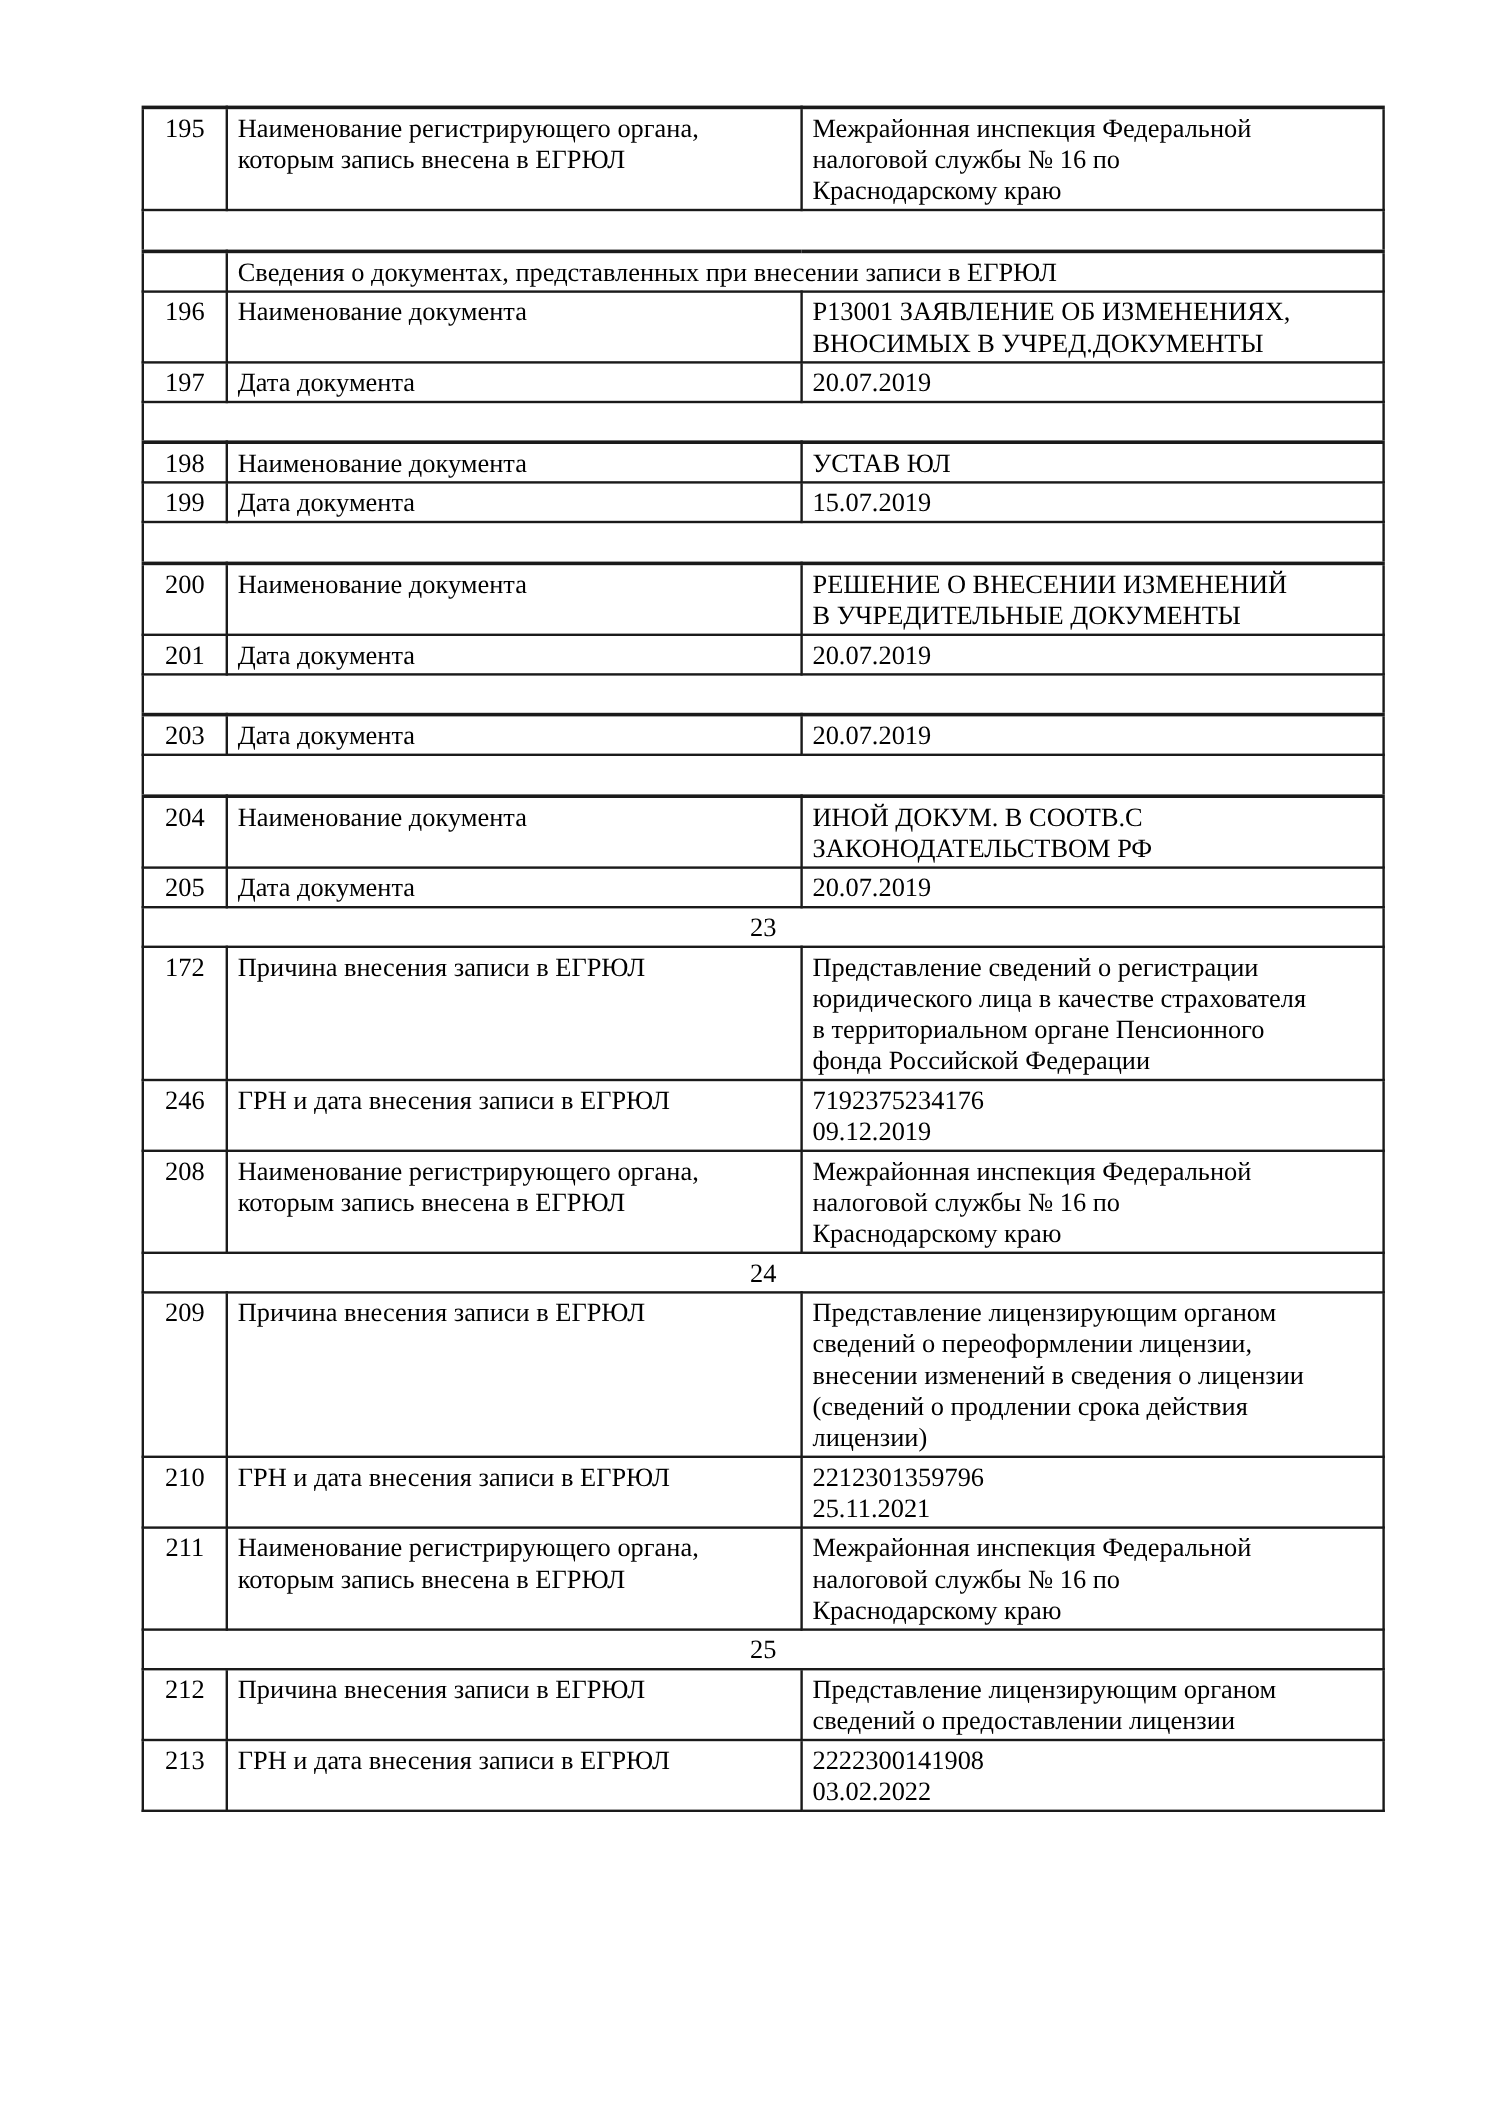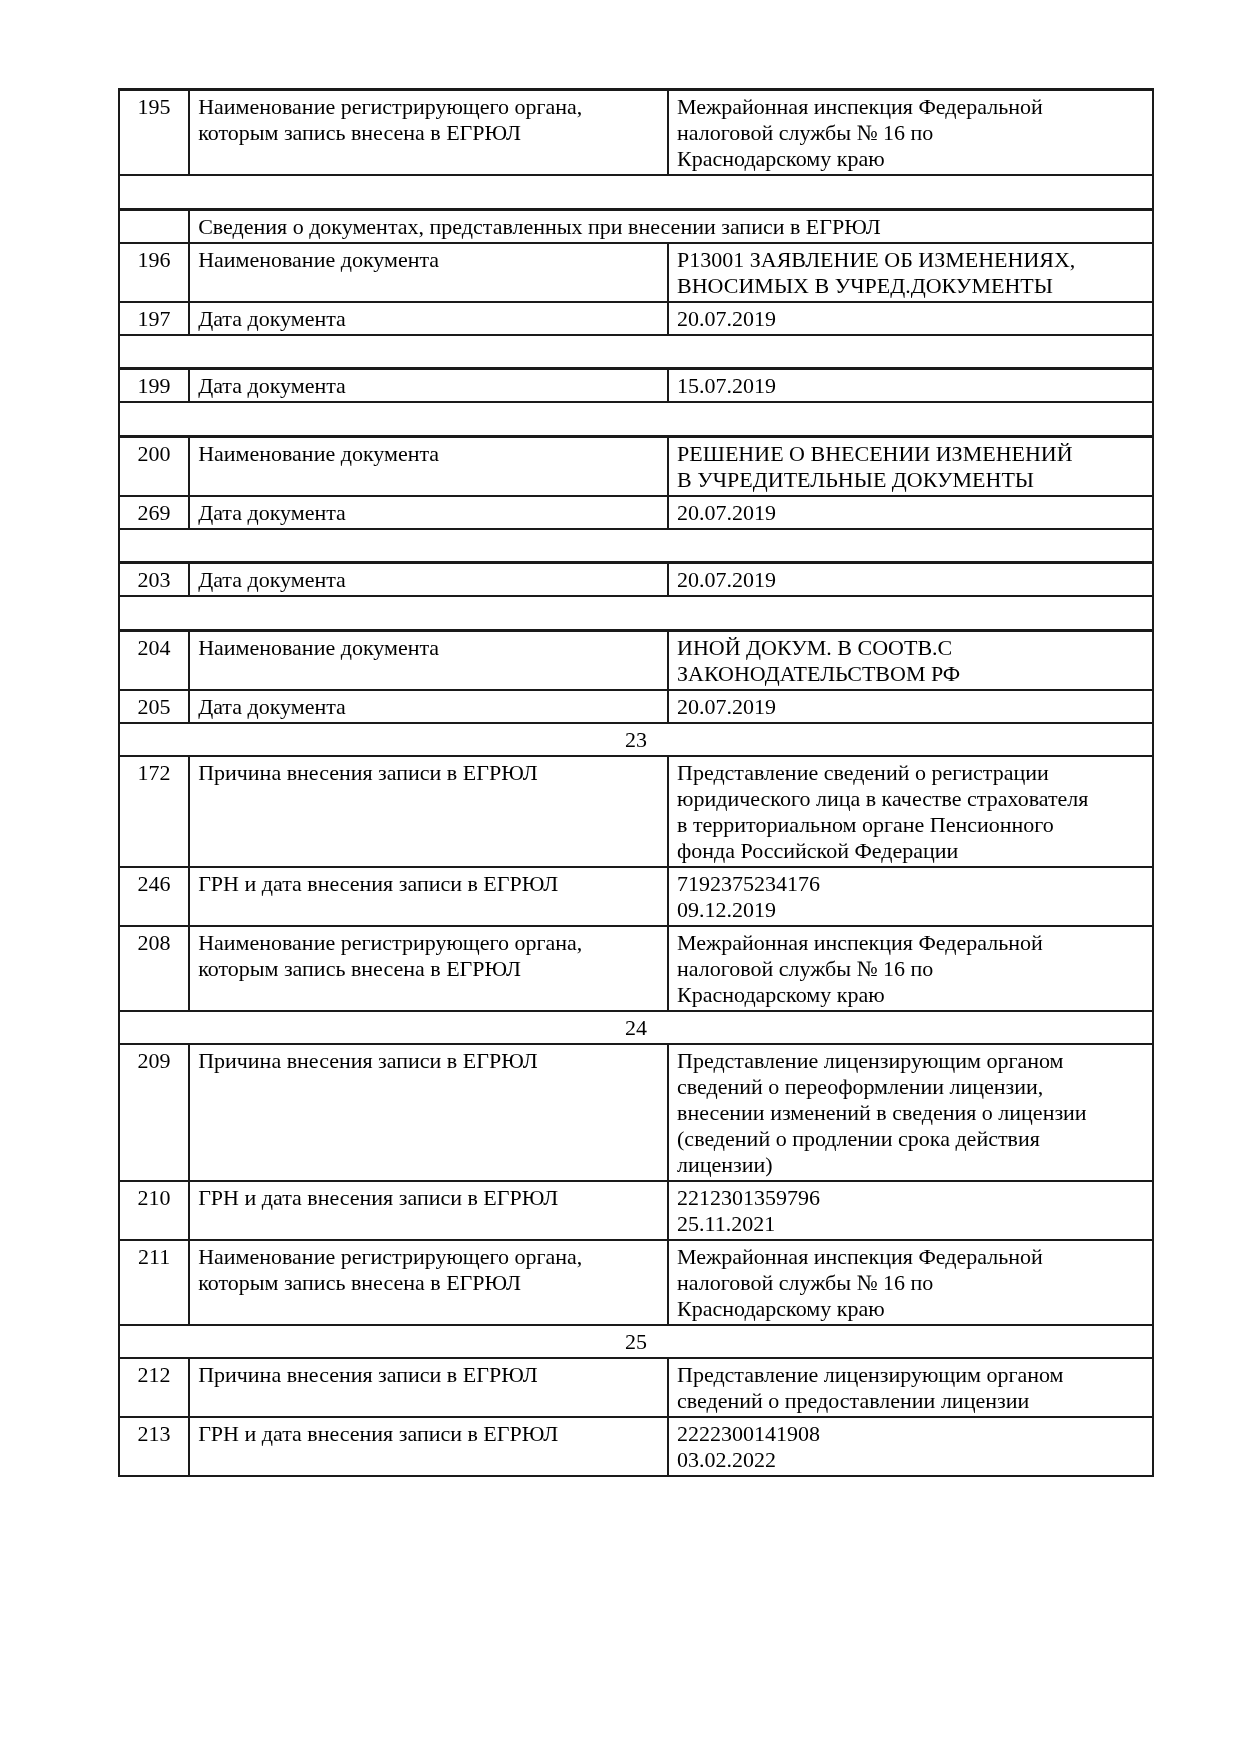--- a/index.html
+++ b/index.html
@@ -95,35 +95,40 @@
         </tr>
         <tr>
           <td class="num">197</td>
           <td class="multiline">Дата документа</td>
           <td class="multiline">20.07.2019</td>
         </tr>
         <tr class="gap">
           <td colspan="3"></td>
         </tr>
         <tr>
+          <td class="num">198</td>
+          <td class="multiline">Наименование документа</td>
+          <td class="multiline">УСТАВ ЮЛ</td>
+        </tr>
+        <tr>
           <td class="num">199</td>
           <td class="multiline">Дата документа</td>
           <td class="multiline">15.07.2019</td>
         </tr>
         <tr class="gap">
           <td colspan="3"></td>
         </tr>
         <tr>
           <td class="num">200</td>
           <td class="multiline">Наименование документа</td>
           <td class="multiline">РЕШЕНИЕ О ВНЕСЕНИИ ИЗМЕНЕНИЙ
 В УЧРЕДИТЕЛЬНЫЕ ДОКУМЕНТЫ</td>
         </tr>
         <tr>
-          <td class="num">269</td>
+          <td class="num">201</td>
           <td class="multiline">Дата документа</td>
           <td class="multiline">20.07.2019</td>
         </tr>
         <tr class="gap">
           <td colspan="3"></td>
         </tr>
         <tr>
           <td class="num">203</td>
           <td class="multiline">Дата документа</td>
           <td class="multiline">20.07.2019</td>

